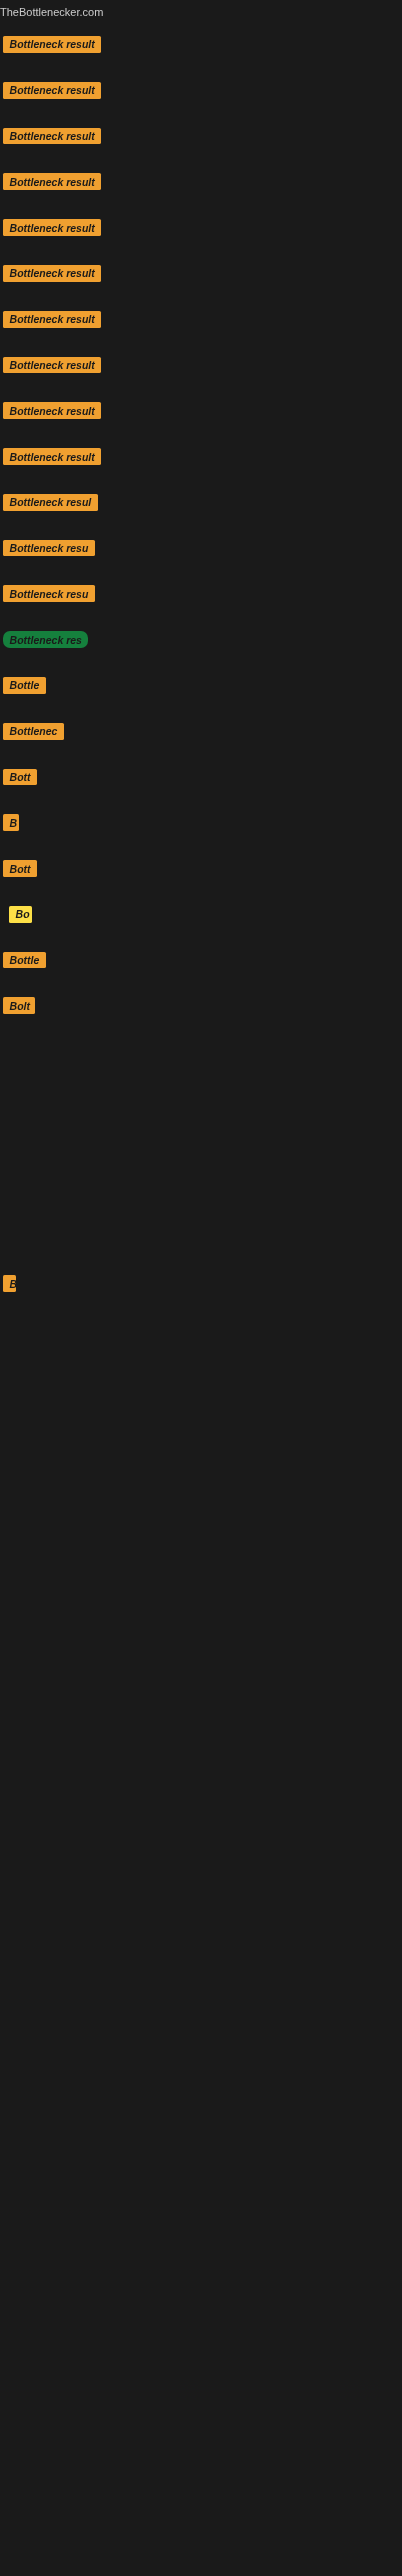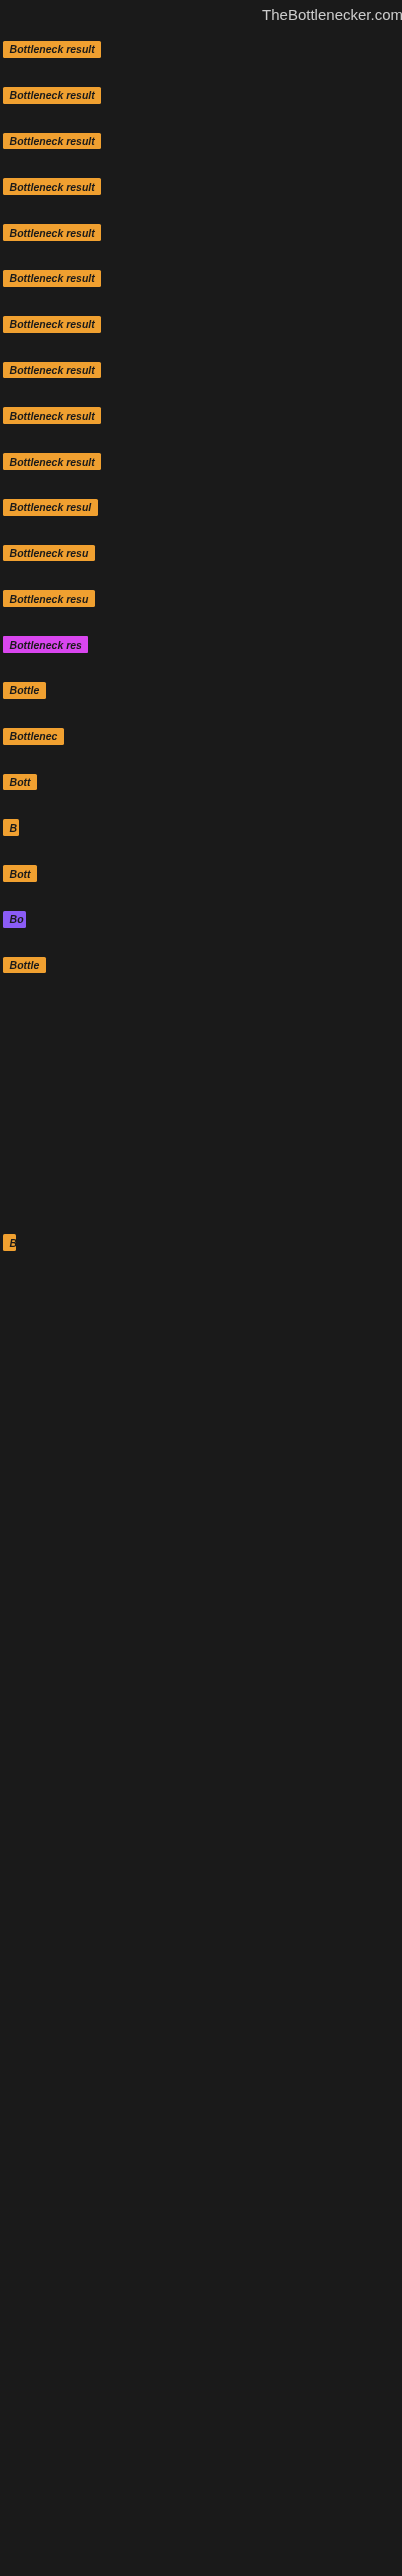--- a/index.html
+++ b/index.html
@@ -9,24 +9,24 @@
     }
 
     body {
       background-color: #1a1a1a;
       width: 403px;
       font-family: Arial, sans-serif;
       position: relative;
     }
 
     .site-header {
-      text-align: right;
+      text-align: left;
       padding: 6.4px 0 3.2px 0;
       color: #cccccc;
-      font-size: 15px;
+      font-size: 11px;
       background-color: #1a1a1a;
     }
 
     .bottleneck-badge {
       display: inline-block;
       background-color: #f0a030;
       color: #1a1a1a;
       font-size: 10.5px;
       font-weight: bold;
       padding: 2.4px 6.4px;
@@ -85,42 +85,45 @@
     <div class="row" style="padding: 14.5px 0px 14.5px 3.2px; display: flex; align-items: center;">
       <div class="bottleneck-badge" style="background-color: rgb(240, 160, 48); color: rgb(26, 26, 26); font-size: 10.5px; font-weight: bold; padding: 2.4px 6.4px; border-radius: 1.6px; display: inline-block; max-width: 113px; overflow: hidden; white-space: nowrap;">Bottleneck resul</div>
     </div>
     <div class="row" style="padding: 14.5px 0px 14.5px 3.2px; display: flex; align-items: center;">
       <div class="bottleneck-badge" style="background-color: rgb(240, 160, 48); color: rgb(26, 26, 26); font-size: 10.5px; font-weight: bold; padding: 2.4px 6.4px; border-radius: 1.6px; display: inline-block; max-width: 106px; overflow: hidden; white-space: nowrap;">Bottleneck resu</div>
     </div>
     <div class="row" style="padding: 14.5px 0px 14.5px 3.2px; display: flex; align-items: center;">
       <div class="bottleneck-badge" style="background-color: rgb(240, 160, 48); color: rgb(26, 26, 26); font-size: 10.5px; font-weight: bold; padding: 2.4px 6.4px; border-radius: 1.6px; display: inline-block; max-width: 105px; overflow: hidden; white-space: nowrap;">Bottleneck resu</div>
     </div>
     <div class="row" style="padding: 14.5px 0px 14.5px 3.2px; display: flex; align-items: center;">
-      <div class="bottleneck-badge" style="background-color: #d946ef; color: rgb(26, 26, 26); font-size: 10.5px; font-weight: bold; padding: 2.4px 6.4px; border-radius: 1px; display: inline-block; max-width: 98px; overflow: hidden; white-space: nowrap;">Bottleneck res</div>
+      <div class="bottleneck-badge" style="background-color: #15803d; color: rgb(26, 26, 26); font-size: 10.5px; font-weight: bold; padding: 2.4px 6.4px; border-radius: 7px; display: inline-block; max-width: 98px; overflow: hidden; white-space: nowrap;">Bottleneck res</div>
     </div>
     <div class="row" style="padding: 14.5px 0px 14.5px 3.2px; display: flex; align-items: center;">
       <div class="bottleneck-badge" style="background-color: rgb(240, 160, 48); color: rgb(26, 26, 26); font-size: 10.5px; font-weight: bold; padding: 2.4px 6.4px; border-radius: 1.6px; display: inline-block; max-width: 48px; overflow: hidden; white-space: nowrap;">Bottle</div>
     </div>
     <div class="row" style="padding: 14.5px 0px 14.5px 3.2px; display: flex; align-items: flex-end;">
       <div class="bottleneck-badge" style="background-color: rgb(240, 160, 48); color: rgb(26, 26, 26); font-size: 10.5px; font-weight: bold; padding: 2.4px 6.4px; border-radius: 1.6px; display: inline-block; max-width: 64px; overflow: hidden; white-space: nowrap;">Bottlenec</div>
     </div>
     <div class="row" style="padding: 14.5px 0px 14.5px 3.2px; display: flex; align-items: center;">
       <div class="bottleneck-badge" style="background-color: rgb(240, 160, 48); color: rgb(26, 26, 26); font-size: 10.5px; font-weight: bold; padding: 2.4px 6.4px; border-radius: 1.6px; display: inline-block; max-width: 36px; overflow: hidden; white-space: nowrap;">Bott</div>
     </div>
     <div class="row" style="padding: 14.5px 0px 14.5px 3.2px; display: flex; align-items: center;">
       <div class="bottleneck-badge" style="background-color: rgb(240, 160, 48); color: rgb(26, 26, 26); font-size: 10.5px; font-weight: bold; padding: 2.4px 6.4px; border-radius: 1.6px; display: inline-block; max-width: 16px; overflow: hidden; white-space: nowrap;">B</div>
     </div>
     <div class="row" style="padding: 14.5px 0px 14.5px 3.2px; display: flex; align-items: center;">
       <div class="bottleneck-badge" style="background-color: rgb(240, 160, 48); color: rgb(26, 26, 26); font-size: 10.5px; font-weight: bold; padding: 2.4px 6.4px; border-radius: 1.6px; display: inline-block; max-width: 36px; overflow: hidden; white-space: nowrap;">Bott</div>
     </div>
     <div class="row" style="padding: 14.5px 0px 14.5px 3.2px; display: flex; align-items: center;">
-      <div class="bottleneck-badge" style="background-color: #8b5cf6; color: rgb(26, 26, 26); font-size: 10.5px; font-weight: bold; padding: 2.4px 6.4px; border-radius: 1.6px; display: inline-block; max-width: 22.5px; overflow: hidden; white-space: nowrap;">Bo</div>
+      <div class="bottleneck-badge" style="background-color: #fde047; color: rgb(26, 26, 26); font-size: 10.5px; font-weight: bold; padding: 2.4px 6.4px; border-radius: 1.6px; display: inline-block; max-width: 22.5px; overflow: hidden; white-space: nowrap; margin-left: 6px;">Bo</div>
     </div>
     <div class="row" style="padding: 14.5px 0px 14.5px 3.2px; display: flex; align-items: center;">
       <div class="bottleneck-badge" style="background-color: rgb(240, 160, 48); color: rgb(26, 26, 26); font-size: 10.5px; font-weight: bold; padding: 2.4px 6.4px; border-radius: 1.6px; display: inline-block; max-width: 48px; overflow: hidden; white-space: nowrap;">Bottle</div>
+    </div>
+    <div class="row" style="padding: 14.5px 0px 14.5px 3.2px; display: flex; align-items: center;">
+      <div class="bottleneck-badge" style="background-color: rgb(240, 160, 48); color: rgb(26, 26, 26); font-size: 10.5px; font-weight: bold; padding: 2.4px 6.4px; border-radius: 1.6px; display: inline-block; max-width: 32px; overflow: hidden; white-space: nowrap;">Bolt</div>
     </div>
     <div class="row" style="padding: 14.5px 0px 14.5px 3.2px; display: flex; align-items: center;"></div>
     <div class="row" style="padding: 14.5px 0px 14.5px 3.2px; display: flex; align-items: center;"></div>
     <div class="row" style="padding: 14.5px 0px 14.5px 3.2px; display: flex; align-items: center;"></div>
     <div class="row" style="padding: 14.5px 0px 14.5px 3.2px; display: flex; align-items: center;"></div>
     <div class="row" style="padding: 14.5px 0px 14.5px 3.2px; display: flex; align-items: center;"></div>
     <div class="row" style="padding: 14.5px 0px 14.5px 3.2px; display: flex; align-items: center;"></div>
     <div class="row" style="padding: 14.5px 0px 14.5px 3.2px; display: flex; align-items: center;"></div>
     <div class="row" style="padding: 14.5px 0px 14.5px 3.2px; display: flex; align-items: center;"></div>
     <div class="row" style="padding: 14.5px 0px 14.5px 3.2px; display: flex; align-items: center;">

